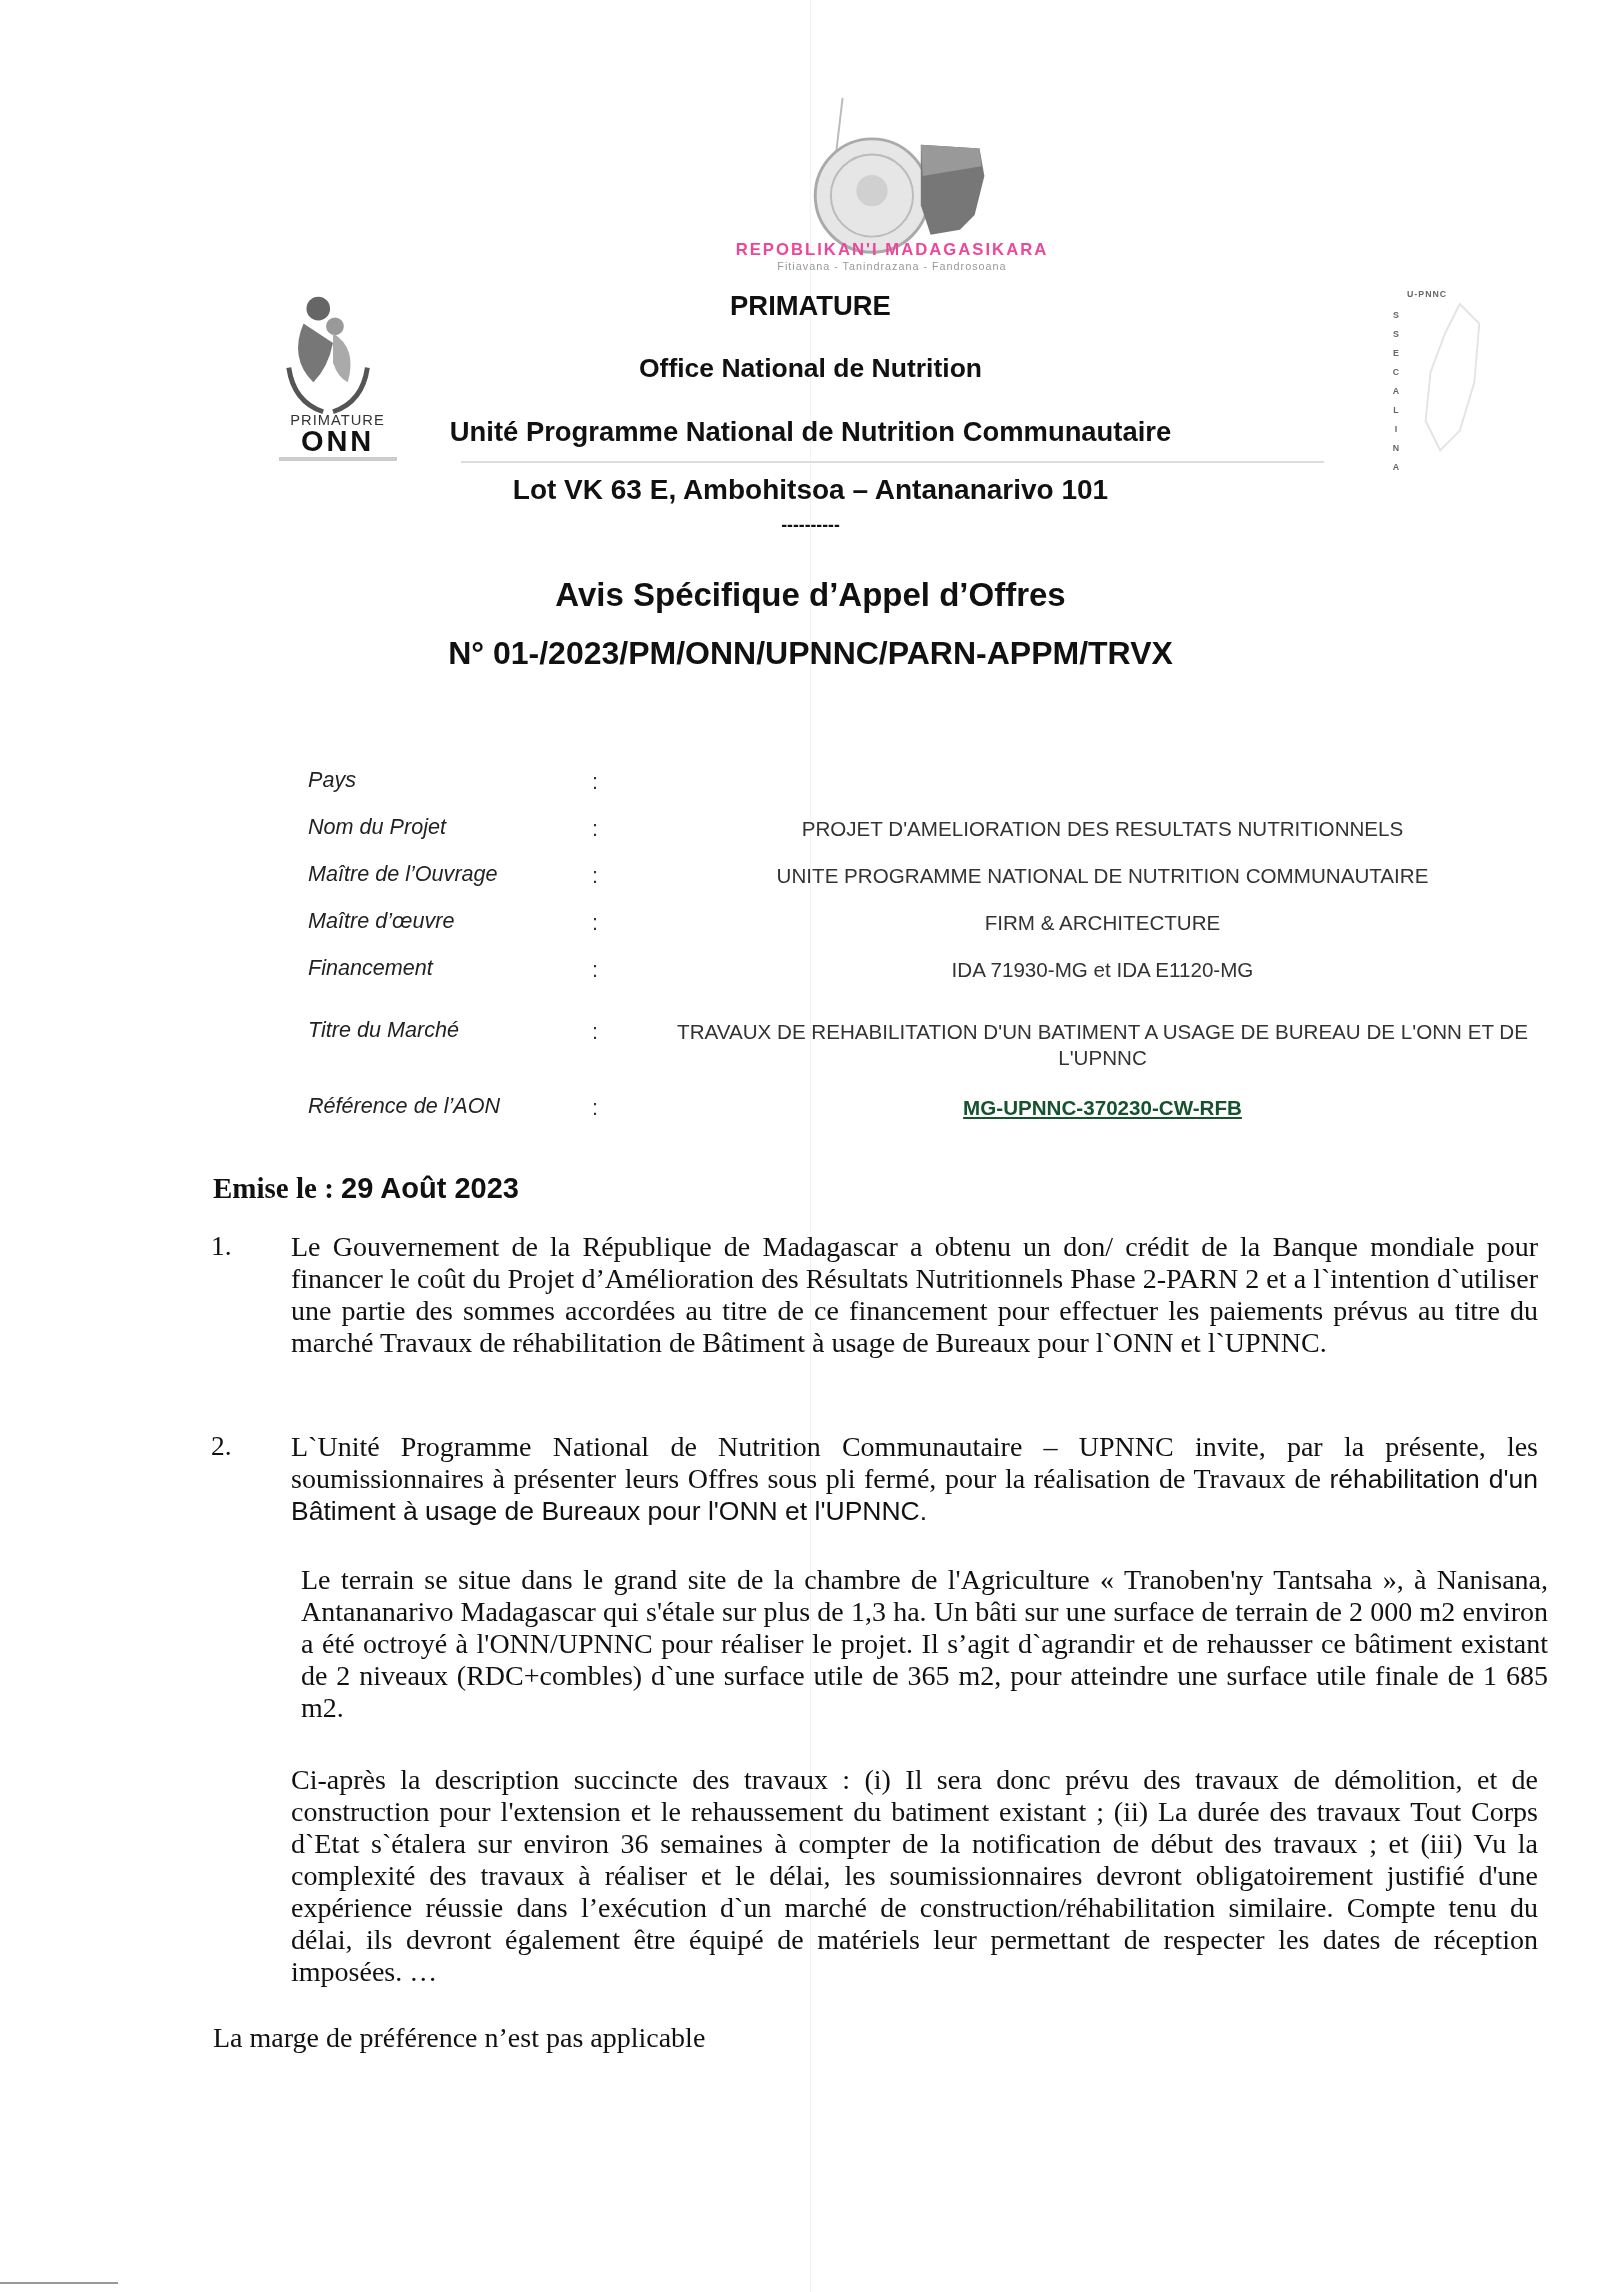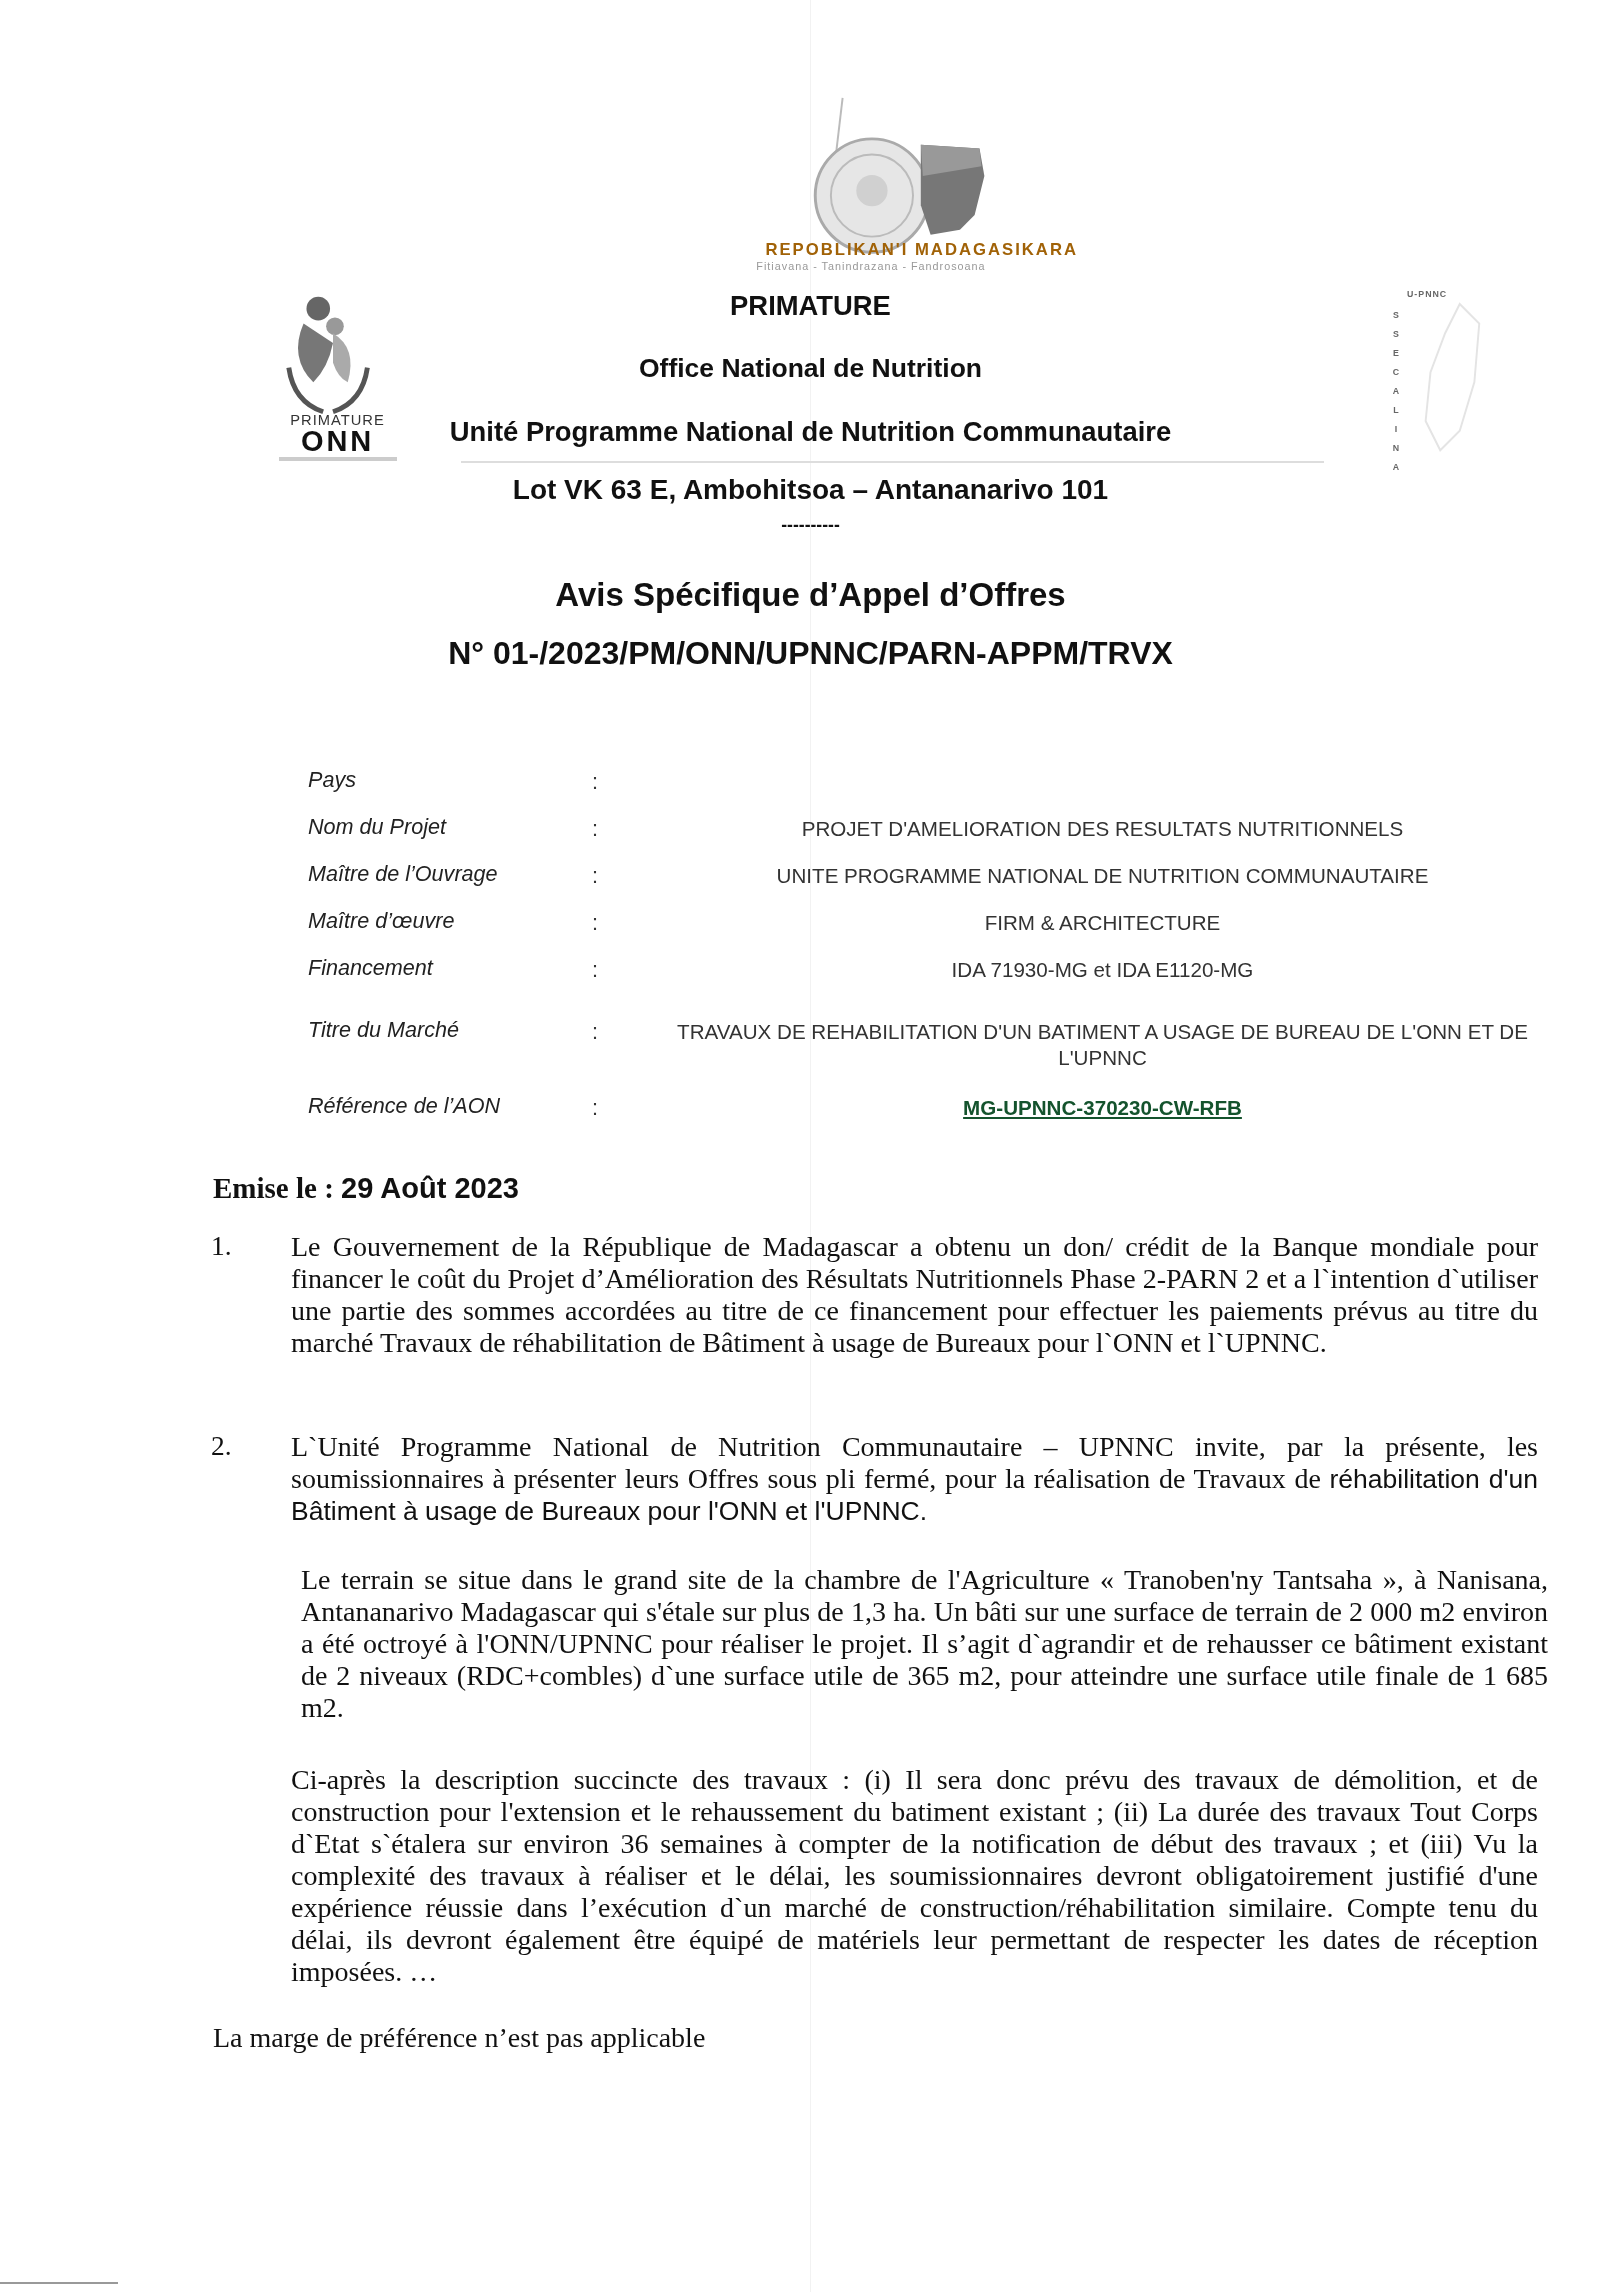--- a/index.html
+++ b/index.html
@@ -2,23 +2,23 @@
 <html><head>
 <meta charset="utf-8">
 <style>
   html, body { margin: 0; padding: 0; background: #ffffff; }
   body { width: 1621px; height: 2293px; position: relative; overflow: hidden; color: #111; }
   .sans { font-family: "Liberation Sans", "DejaVu Sans", sans-serif; }
   .serif { font-family: "Liberation Serif", "DejaVu Serif", serif; }
 
   
   .emblem { position: absolute; left: 774px; top: 88px; width: 323px; height: 176px; }
-  .rep-name { position: absolute; left: 706px; top: 240px; width: 372px; text-align: right;
-              font-size: 16.7px; font-weight: bold; letter-spacing: 2px; color: #a16207; }
-  .rep-motto { position: absolute; left: 685px; top: 260px; width: 372px; text-align: center;
+  .rep-name { position: absolute; left: 706px; top: 240px; width: 372px; text-align: center;
+              font-size: 16.7px; font-weight: bold; letter-spacing: 2px; color: #ec4899; }
+  .rep-motto { position: absolute; left: 706px; top: 260px; width: 372px; text-align: center;
                font-size: 10.8px; letter-spacing: 1px; color: #999; }
 
   
   .onn-logo { position: absolute; left: 274px; top: 289px; width: 118px; height: 167px; }
   .onn-primature { position: absolute; left: 274px; top: 412px; width: 127px; text-align: center;
                    font-size: 14.7px; color: #333; letter-spacing: 1px; }
   .onn-acronym { position: absolute; left: 274px; top: 425px; width: 127px; text-align: center;
                  font-size: 29px; font-weight: bold; letter-spacing: 2.9px; color: #111; }
   .onn-sub { position: absolute; left: 279px; top: 457px; width: 118px; height: 3.9px; background: #ccc; }
   .upnnc-title { position: absolute; left: 1407px; top: 289px; font-size: 8.8px; color: #666; letter-spacing: 1px; font-weight: bold; }

